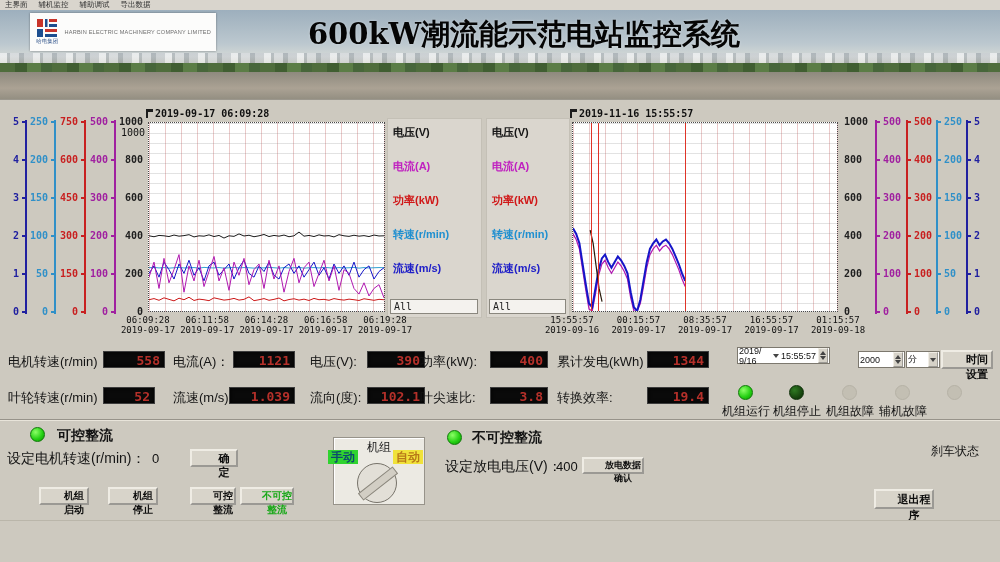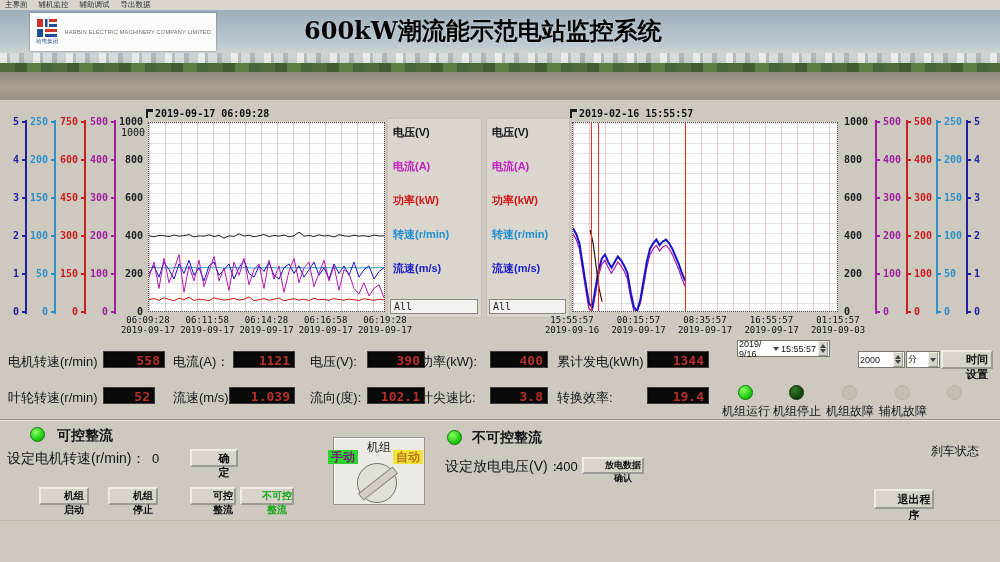--- a/index.html
+++ b/index.html
@@ -23,23 +23,23 @@
      background:repeating-linear-gradient(90deg,#4f6d3c 0 15px,#405e31 15px 27px,#5b7d46 27px 41px,#47663a 41px 52px);}
   .photo-yard{position:absolute;left:0;right:0;top:70%;height:30%;
      background:linear-gradient(#8e8a7e,#aba294 60%,#948f82),
      repeating-linear-gradient(78deg,rgba(255,255,255,.16) 0 3px,rgba(0,0,0,.06) 3px 6px,transparent 6px 42px);}
   .logo-box{position:absolute;left:30px;top:3px;width:186px;height:38px;background:#fcfcfb;
             display:flex;align-items:center;gap:5px;padding:2px 5px;box-shadow:0 0 2px rgba(0,0,0,.4);}
   .logo-mark{display:flex;flex-direction:column;align-items:center;width:30px;}
   .logo-group{font-size:5.5px;color:#33568c;white-space:nowrap;}
   .logo-cn{font-size:12.5px;font-weight:bold;color:#2c2c2c;letter-spacing:.5px;white-space:nowrap;}
   .logo-en{font-size:5.6px;color:#6e6e6e;white-space:nowrap;letter-spacing:.2px;}
-  .page-title{position:absolute;left:304px;top:5px;width:460px;text-align:left;
+  .page-title{position:absolute;left:294px;top:5px;width:460px;text-align:center;
               font-family:"DejaVu Serif","Liberation Serif",serif;font-weight:bold;
-              font-size:24px;color:#050505;text-shadow:0 0 3px rgba(255,255,255,.35);white-space:nowrap;}
+              font-size:29px;color:#050505;text-shadow:0 0 3px rgba(255,255,255,.35);white-space:nowrap;}
 
   
   .charts{position:absolute;top:100px;left:0;width:1000px;height:248px;}
   .yaxes{position:absolute;top:22px;height:190px;display:flex;}
   #axes-left{left:3px;width:143px;}
   #axes-right{left:841px;width:155px;}
   .axis{position:relative;height:100%;flex:0 0 auto;}
   .axis-line{position:absolute;top:-2px;bottom:-2px;width:2px;}
   .axis-label{position:absolute;font:bold 10px "DejaVu Sans Mono",monospace;line-height:10px;white-space:nowrap;}
   .axis-tick{position:absolute;width:5px;height:2px;}
@@ -101,21 +101,21 @@
   
   .sep{position:absolute;top:419px;left:0;width:1000px;height:2px;
        border-top:1px solid #97938a;border-bottom:1px solid #e8e4da;}
   .ctl-label{position:absolute;font-size:14px;color:#141414;white-space:nowrap;}
   .ctl-label.b{font-weight:bold;}
   .set-value{position:absolute;font-size:13px;color:#111;}
   .knob-box{position:absolute;left:333px;top:437px;width:92px;height:68px;background:#eceae3;
             border:1px solid #97938a;box-shadow:1px 1px 0 #fff inset;}
   .knob-title{position:absolute;top:1px;left:0;right:0;text-align:center;font-size:12px;color:#222;}
   .chip{position:absolute;top:12px;font-size:12px;font-weight:bold;padding:0 3px;line-height:14px;}
-  .chip.manual{left:-6px;background:#2fd32f;color:#701a75;font-family:Liberation Serif, serif;}
+  .chip.manual{left:-6px;background:#2fd32f;color:#0c4a6e;font-family:Liberation Serif, serif;}
   .chip.auto{right:1px;background:#f0e23a;color:#b87818;}
   .knob{position:absolute;left:23px;top:25px;width:40px;height:40px;border:1px solid #77736a;
         border-radius:50%;background:#e2dfd7;}
   .knob-handle{position:absolute;left:-2px;top:15px;width:44px;height:9px;background:#d2cec4;
                border:1px solid #8a867c;transform:rotate(-38deg);}
   .bottom-line{position:absolute;top:520px;left:0;width:1000px;border-top:1px solid #bab6aa;}
 </style>
 </head>
 <body>
 
@@ -293,21 +293,21 @@
           <span class="axis-label" style="color: rgb(32, 32, 160); top: calc(100% - 5px); left: 8px;">0</span>
           <i class="axis-tick" style="background: rgb(32, 32, 160); top: calc(100% - 1px); left: 0px;"></i>
         </div>
       </div>
 
     <span class="anchor-icon" id="anchor-left"></span>
     <span class="ts" id="ts-left">2019-09-17 06:09:28</span>
     <span class="inner-scale" id="inner-left">1000</span>
 
     <span class="anchor-icon" id="anchor-right"></span>
-    <span class="ts" id="ts-right">2019-02-16 15:55:57</span>
+    <span class="ts" id="ts-right">2019-11-16 15:55:57</span>
     <span class="inner-scale" id="inner-right">1000</span>
 
     <div class="plot" id="plot-left">
       <svg id="svg-left" viewBox="0 0 100 100" preserveAspectRatio="none">
           <polyline points="0.00,60.00 2.13,60.50 4.26,59.80 6.38,60.00 8.51,60.40 10.64,59.60 12.77,60.20 14.89,59.90 17.02,59.40 19.15,60.60 21.28,60.00 23.40,60.20 25.53,59.50 27.66,60.40 29.79,59.80 31.91,61.20 34.04,60.00 36.17,60.30 38.30,59.00 40.43,60.10 42.55,59.70 44.68,60.50 46.81,60.00 48.94,59.30 51.06,60.40 53.19,59.80 55.32,60.20 57.45,59.60 59.57,60.50 61.70,60.00 63.83,58.00 65.96,60.20 68.09,59.80 70.21,60.40 72.34,59.50 74.47,60.10 76.60,59.90 78.72,60.60 80.85,59.40 82.98,60.00 85.11,60.30 87.23,59.70 89.36,60.20 91.49,59.90 93.62,60.40 95.74,59.60 97.87,60.10 100.00,60.00" fill="none" stroke="#1a1a1a" stroke-width="1" vector-effect="non-scaling-stroke"></polyline>
           <polyline points="0.00,77.00 2.13,76.80 4.26,77.10 6.38,76.90 8.51,77.20 10.64,77.00 12.77,76.80 14.89,77.10 17.02,77.00 19.15,76.90 21.28,77.20 23.40,76.80 25.53,77.00 27.66,77.10 29.79,76.90 31.91,77.20 34.04,77.00 36.17,76.80 38.30,77.10 40.43,76.90 42.55,77.00 44.68,77.20 46.81,76.90 48.94,77.10 51.06,76.80 53.19,77.00 55.32,77.20 57.45,76.90 59.57,77.10 61.70,77.00 63.83,76.80 65.96,77.20 68.09,77.00 70.21,76.90 72.34,77.10 74.47,76.80 76.60,77.00 78.72,77.20 80.85,76.90 82.98,77.10 85.11,77.00 87.23,76.80 89.36,77.20 91.49,76.90 93.62,77.10 95.74,77.00 97.87,76.90 100.00,77.00" fill="none" stroke="#30a0d0" stroke-width="1" vector-effect="non-scaling-stroke"></polyline>
           <polyline points="0.00,80.00 2.13,76.00 4.26,82.00 6.38,74.00 8.51,78.00 10.64,83.00 12.77,75.00 14.89,80.00 17.02,73.00 19.15,81.00 21.28,77.00 23.40,84.00 25.53,76.00 27.66,74.00 29.79,81.00 31.91,78.00 34.04,75.00 36.17,83.00 38.30,77.00 40.43,73.00 42.55,80.00 44.68,82.00 46.81,76.00 48.94,79.00 51.06,74.00 53.19,81.00 55.32,83.00 57.45,77.00 59.57,75.00 61.70,80.00 63.83,76.00 65.96,82.00 68.09,78.00 70.21,74.00 72.34,81.00 74.47,77.00 76.60,83.00 78.72,75.00 80.85,80.00 82.98,76.00 85.11,81.00 87.23,74.00 89.36,82.00 91.49,78.00 93.62,76.00 95.74,83.00 97.87,79.00 100.00,77.00" fill="none" stroke="#1515c8" stroke-width="1" vector-effect="non-scaling-stroke"></polyline>
           <polyline points="0.00,82.00 2.13,74.00 4.26,88.00 6.38,72.00 8.51,85.00 10.64,78.00 12.77,70.00 14.89,90.00 17.02,76.00 19.15,84.00 21.28,73.00 23.40,87.00 25.53,79.00 27.66,71.00 29.79,84.00 31.91,77.00 34.04,89.00 36.17,74.00 38.30,81.00 40.43,72.00 42.55,86.00 44.68,78.00 46.81,75.00 48.94,88.00 51.06,73.00 53.19,83.00 55.32,76.00 57.45,90.00 59.57,79.00 61.70,72.00 63.83,85.00 65.96,77.00 68.09,74.00 70.21,87.00 72.34,80.00 74.47,73.00 76.60,84.00 78.72,76.00 80.85,89.00 82.98,78.00 85.11,80.00 87.23,88.00 89.36,91.00 91.49,85.00 93.62,92.00 95.74,88.00 97.87,86.00 100.00,93.00" fill="none" stroke="#b018b0" stroke-width="1" vector-effect="non-scaling-stroke"></polyline>
           <polyline points="0.00,94.00 2.13,93.40 4.26,94.30 6.38,93.00 8.51,93.80 10.64,94.60 12.77,93.20 14.89,94.00 17.02,92.70 19.15,94.40 21.28,93.70 23.40,94.00 25.53,94.50 27.66,93.00 29.79,93.60 31.91,94.20 34.04,93.90 36.17,93.30 38.30,94.20 40.43,93.80 42.55,92.50 44.68,94.50 46.81,94.00 48.94,93.40 51.06,94.30 53.19,93.80 55.32,93.10 57.45,94.60 59.57,93.90 61.70,93.50 63.83,94.20 65.96,93.70 68.09,94.40 70.21,93.30 72.34,94.00 74.47,93.80 76.60,94.30 78.72,93.40 80.85,93.90 82.98,94.20 85.11,93.70 87.23,94.00 89.36,94.40 91.49,93.50 93.62,93.90 95.74,94.30 97.87,93.80 100.00,94.00" fill="none" stroke="#cc1818" stroke-width="1" vector-effect="non-scaling-stroke"></polyline>
         </svg>
@@ -374,21 +374,21 @@
         <div class="xtick" style="left: 50%;">
           <div>08:35:57</div>
           <div>2019-09-17</div>
         </div>
         <div class="xtick" style="left: 75%;">
           <div>16:55:57</div>
           <div>2019-09-17</div>
         </div>
         <div class="xtick" style="left: 100%;">
           <div>01:15:57</div>
-          <div>2019-09-03</div>
+          <div>2019-09-18</div>
         </div>
       </div>
   </div>
 
   <span class="ro-label" style="left:8px;top:353px;">电机转速(r/min)：</span>
   <div class="ro-disp" style="left:103px;top:351px;width:62px;">558</div>
   <span class="ro-label" style="left:173px;top:353px;">电流(A)：</span>
   <div class="ro-disp" style="left:233px;top:351px;width:62px;">1121</div>
   <span class="ro-label" style="left:310px;top:353px;">电压(V):</span>
   <div class="ro-disp" style="left:367px;top:351px;width:58px;">390</div>
@@ -401,21 +401,21 @@
   <div class="ro-disp" style="left:103px;top:387px;width:52px;">52</div>
   <span class="ro-label" style="left:173px;top:389px;">流速(m/s):</span>
   <div class="ro-disp" style="left:229px;top:387px;width:66px;">1.039</div>
   <span class="ro-label" style="left:310px;top:389px;">流向(度):</span>
   <div class="ro-disp" style="left:367px;top:387px;width:58px;">102.1</div>
   <span class="ro-label" style="left:420px;top:389px;">叶尖速比:</span>
   <div class="ro-disp" style="left:490px;top:387px;width:58px;">3.8</div>
   <span class="ro-label" style="left:557px;top:389px;">转换效率:</span>
   <div class="ro-disp" style="left:647px;top:387px;width:62px;">19.4</div>
 
-  <div class="wbox" style="left:737px;top:340px;width:93px;">
+  <div class="wbox" style="left:737px;top:347px;width:93px;">
     <span>2019/ 9/16</span>
     <span class="tri-dn"></span>
     <span>15:55:57</span>
     <span class="spin combo-arrow">
         <i class="tri-up"></i>
         <i class="tri-dn"></i>
       </span>
   </div>
   <div class="wbox" style="left:858px;top:351px;width:47px;">
     <span>2000</span>

